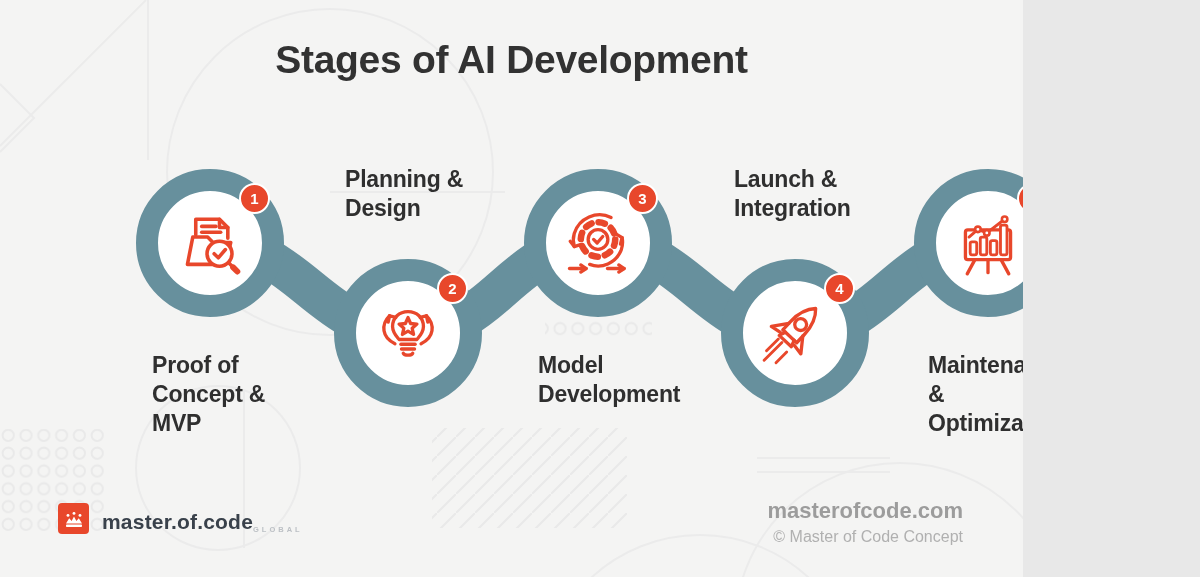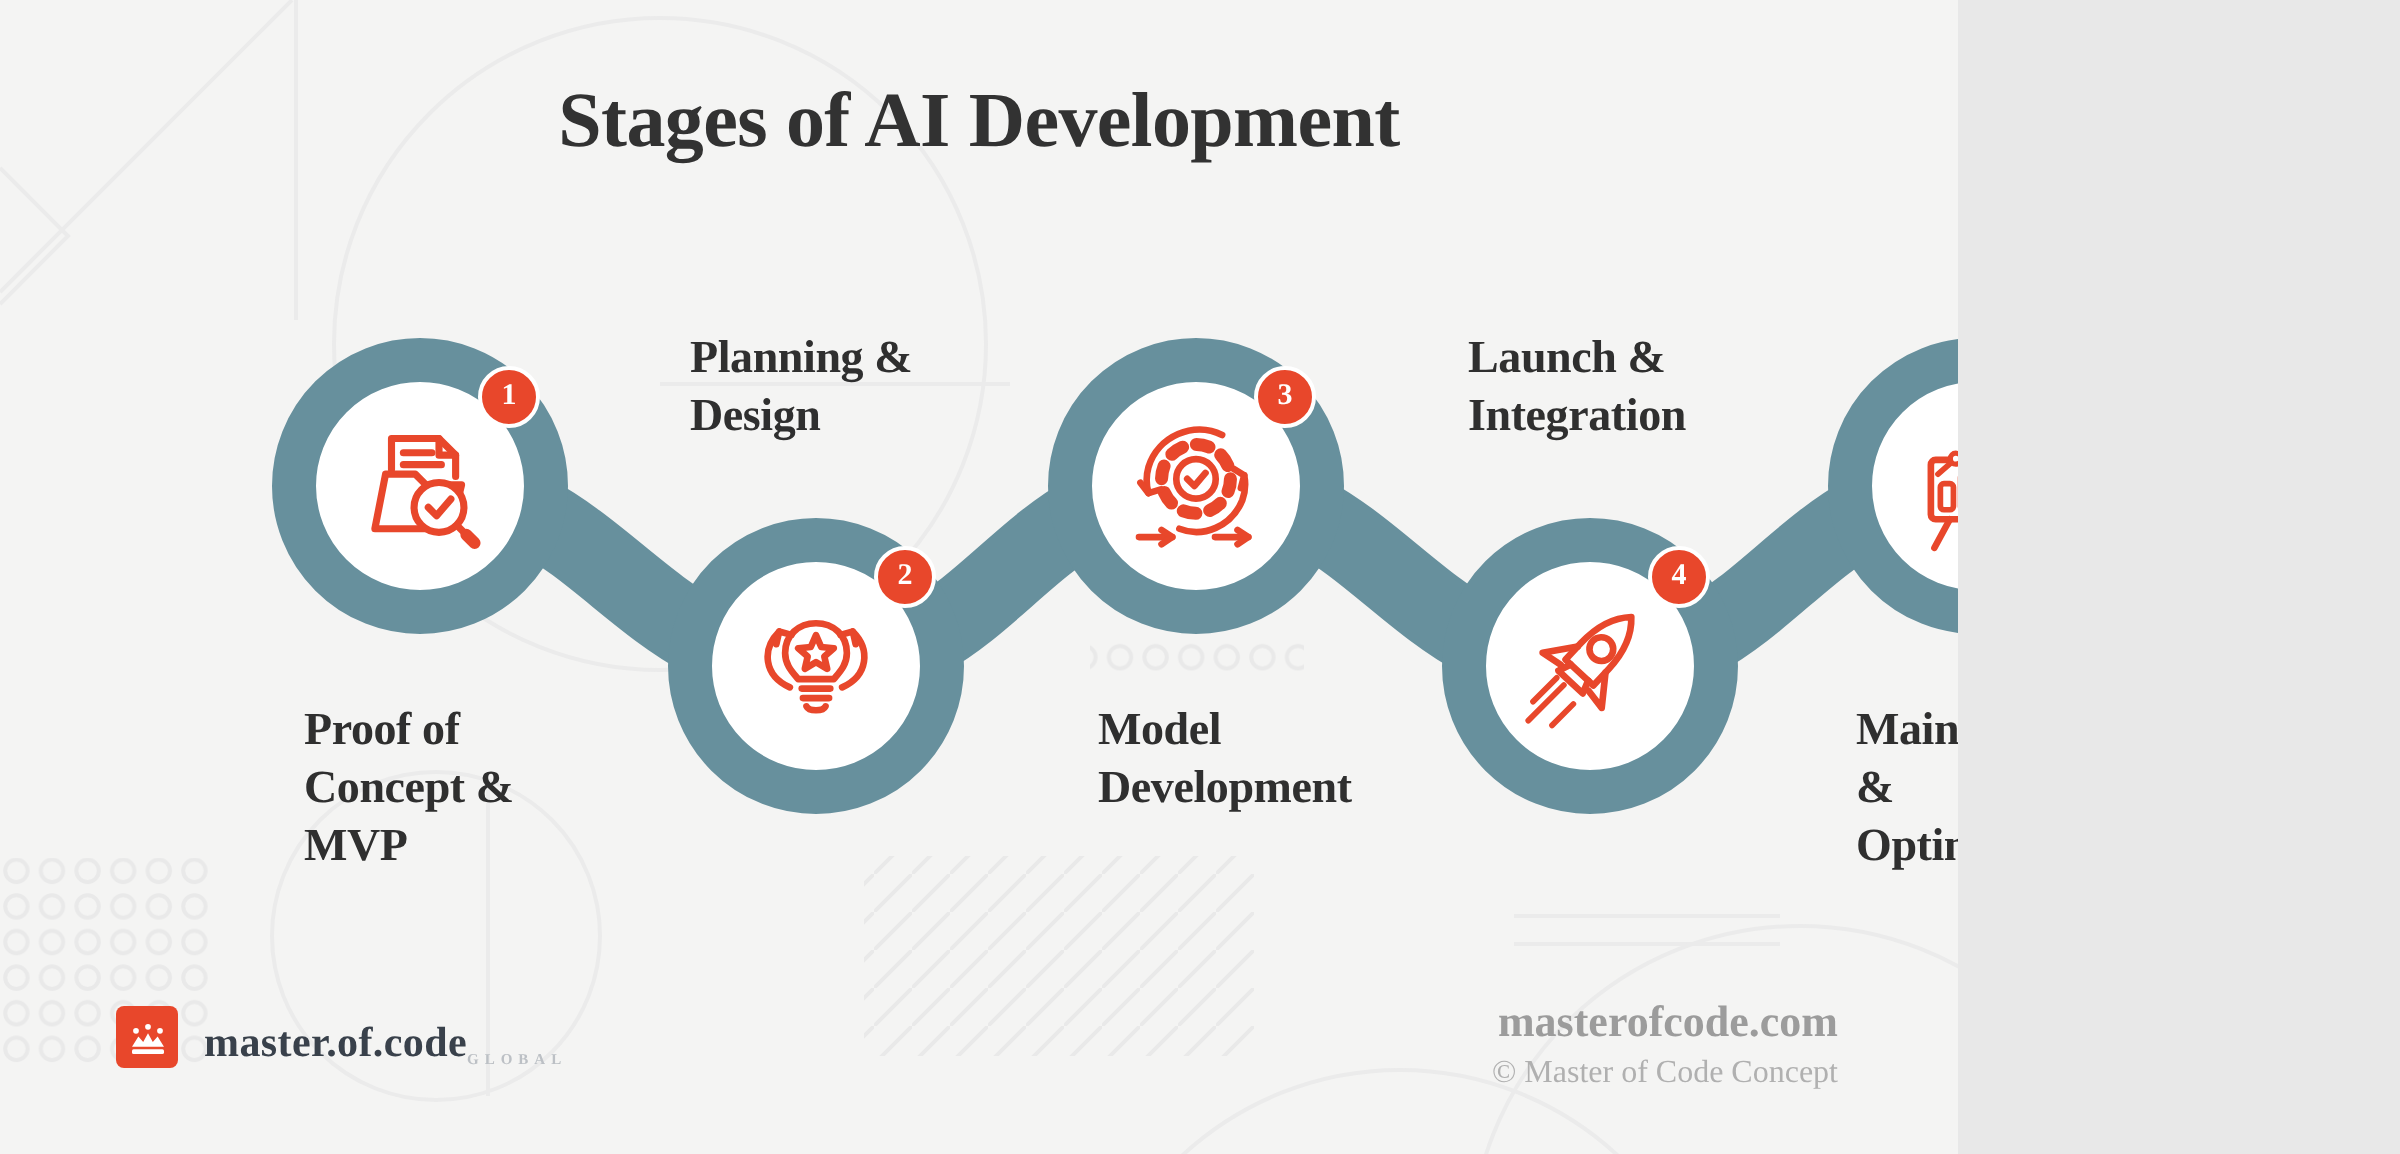--- a/index.html
+++ b/index.html
@@ -1,40 +1,41 @@
 <!DOCTYPE html>
 <html><head>
 <meta charset="utf-8">
 <style>
   html,body{margin:0;padding:0;background:#e8e8e8;}
   .canvas{
     position:relative;width:979px;height:577px;overflow:hidden;
     background:#f4f4f3;
-    font-family:Liberation Serif, serif;
+    font-family:Liberation Sans, sans-serif;
+    padding-left:44px;
   }
   svg{display:block;}
   .decor,.chain{position:absolute;left:0;top:0;}
   .page-title{
     position:absolute;left:0;right:0;top:38px;text-align:center;
     font-size:39px;font-weight:bold;color:#323232;letter-spacing:-.3px;
   }
   .stage-icon{position:absolute;width:76px;height:76px;}
   .badge{
     position:absolute;width:31px;height:31px;box-sizing:border-box;
     background:#e8472b;border:2.5px solid #ffffff;border-radius:50%;
     display:flex;align-items:center;justify-content:center;
     color:#ffffff;font-size:15px;font-weight:bold;
   }
   .stage-label{
     position:absolute;font-size:23px;font-weight:bold;color:#2f2f2f;
     line-height:1.26;white-space:pre-line;letter-spacing:-.2px;
   }
   .lbl-1{left:152px;top:351px;}
   .lbl-2{left:345px;top:165px;}
-  .lbl-3{left:549px;top:351px;}
+  .lbl-3{left:538px;top:351px;}
   .lbl-4{left:734px;top:165px;}
   .lbl-5{left:928px;top:351px;}
   .footer-brand{
     position:absolute;left:58px;top:503px;display:flex;align-items:flex-end;
   }
   .brand-mark{
     width:31px;height:31px;background:#e8472b;border-radius:4px;
     display:flex;align-items:center;justify-content:center;flex:0 0 auto;
   }
   .brand-word{

